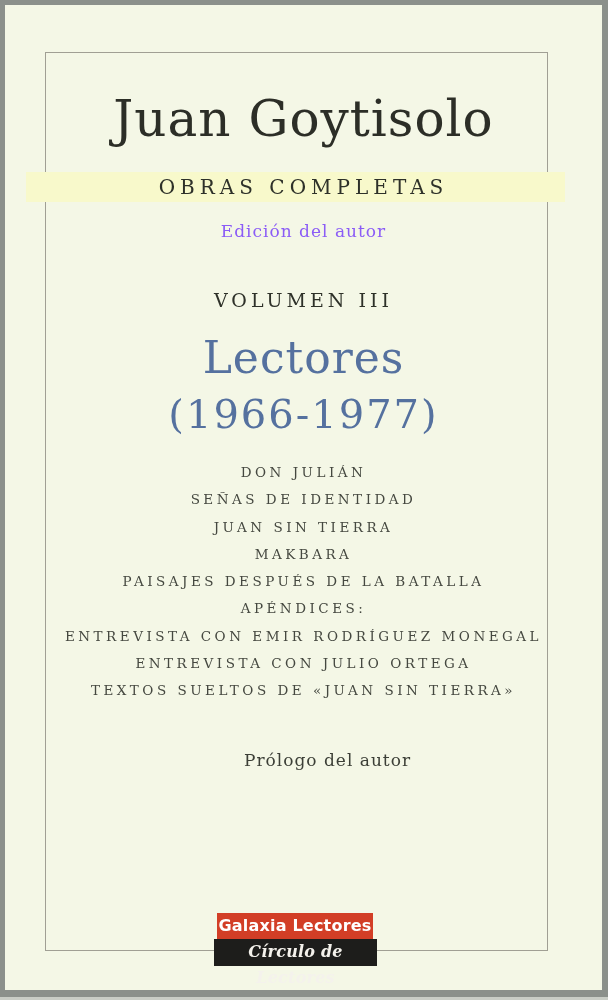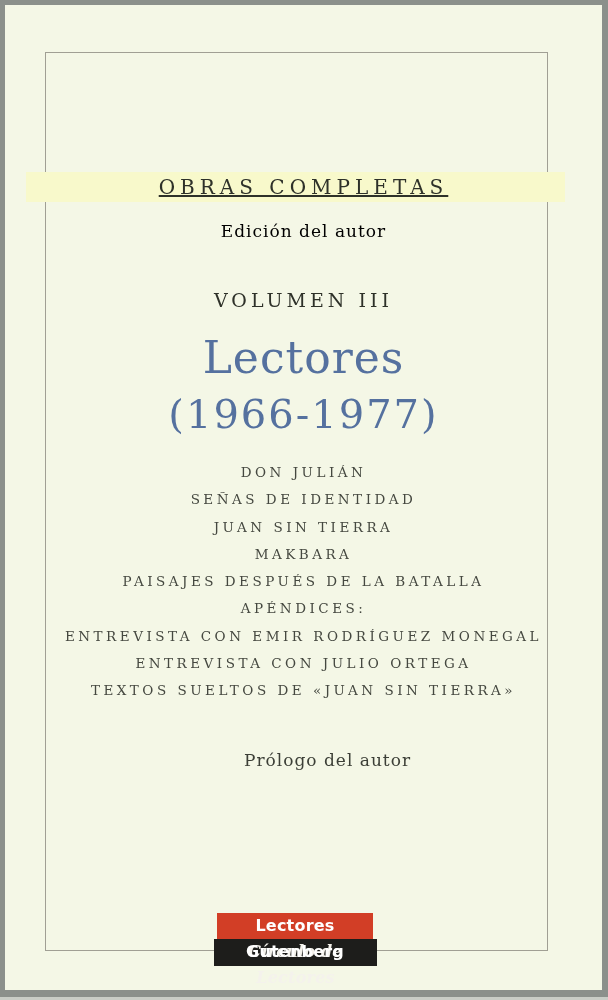--- a/index.html
+++ b/index.html
@@ -37,24 +37,24 @@
   .author{
     top:83px;font-size:50px;line-height:62px;letter-spacing:1px;
     color:#2c2e27;
   }
   .band{
     position:absolute;left:21px;top:167px;width:539px;height:30px;
     background:var(--band);
   }
   .series{
     top:167px;font-size:20px;line-height:31px;letter-spacing:5px;
-    font-variant:small-caps;text-transform:uppercase;text-decoration:underline;
+    font-variant:small-caps;text-transform:uppercase;
   }
   .edition{
-    top:216px;font-size:17px;line-height:21px;letter-spacing:1px;color:#000000;
+    top:216px;font-size:17px;line-height:21px;letter-spacing:1px;color:#8b5cf6;
   }
   .volume{
     top:284px;font-size:19px;line-height:23px;letter-spacing:4px;
     text-transform:uppercase;
   }
   .title{
     top:328px;font-size:44px;line-height:50px;letter-spacing:1px;color:var(--blue);
   }
   .years{
     top:386px;font-size:40px;line-height:46px;letter-spacing:2px;color:var(--blue);
@@ -88,20 +88,21 @@
   }
 </style>
 </head>
 <body>
 
 <div class="scan">
   <div class="cover">
 
     <div class="frame"></div>
 
+    <div class="txt author">Juan Goytisolo</div>
 
     <div class="band"></div>
     <div class="txt series">OBRAS COMPLETAS</div>
 
     <div class="txt edition">Edición del autor</div>
 
     <div class="txt volume">VOLUMEN III</div>
 
     <div class="txt title">Lectores</div>
 
@@ -115,19 +116,19 @@
       <div>PAISAJES DESPUÉS DE LA BATALLA</div>
       <div>APÉNDICES:</div>
       <div>ENTREVISTA CON EMIR RODRÍGUEZ MONEGAL</div>
       <div>ENTREVISTA CON JULIO ORTEGA</div>
       <div>TEXTOS SUELTOS DE «JUAN SIN TIERRA»</div>
     </div>
 
     <div class="txt prologue">Prólogo del autor</div>
 
     <div class="publisher">
-      <div class="pub-red">Lectores Gutenberg</div>
+      <div class="pub-red">Galaxia Lectores</div>
       <div class="pub-black">Círculo de Lectores</div>
     </div>
 
   </div>
   <div class="bottom-edge"></div>
 </div>
 
 </body></html>

